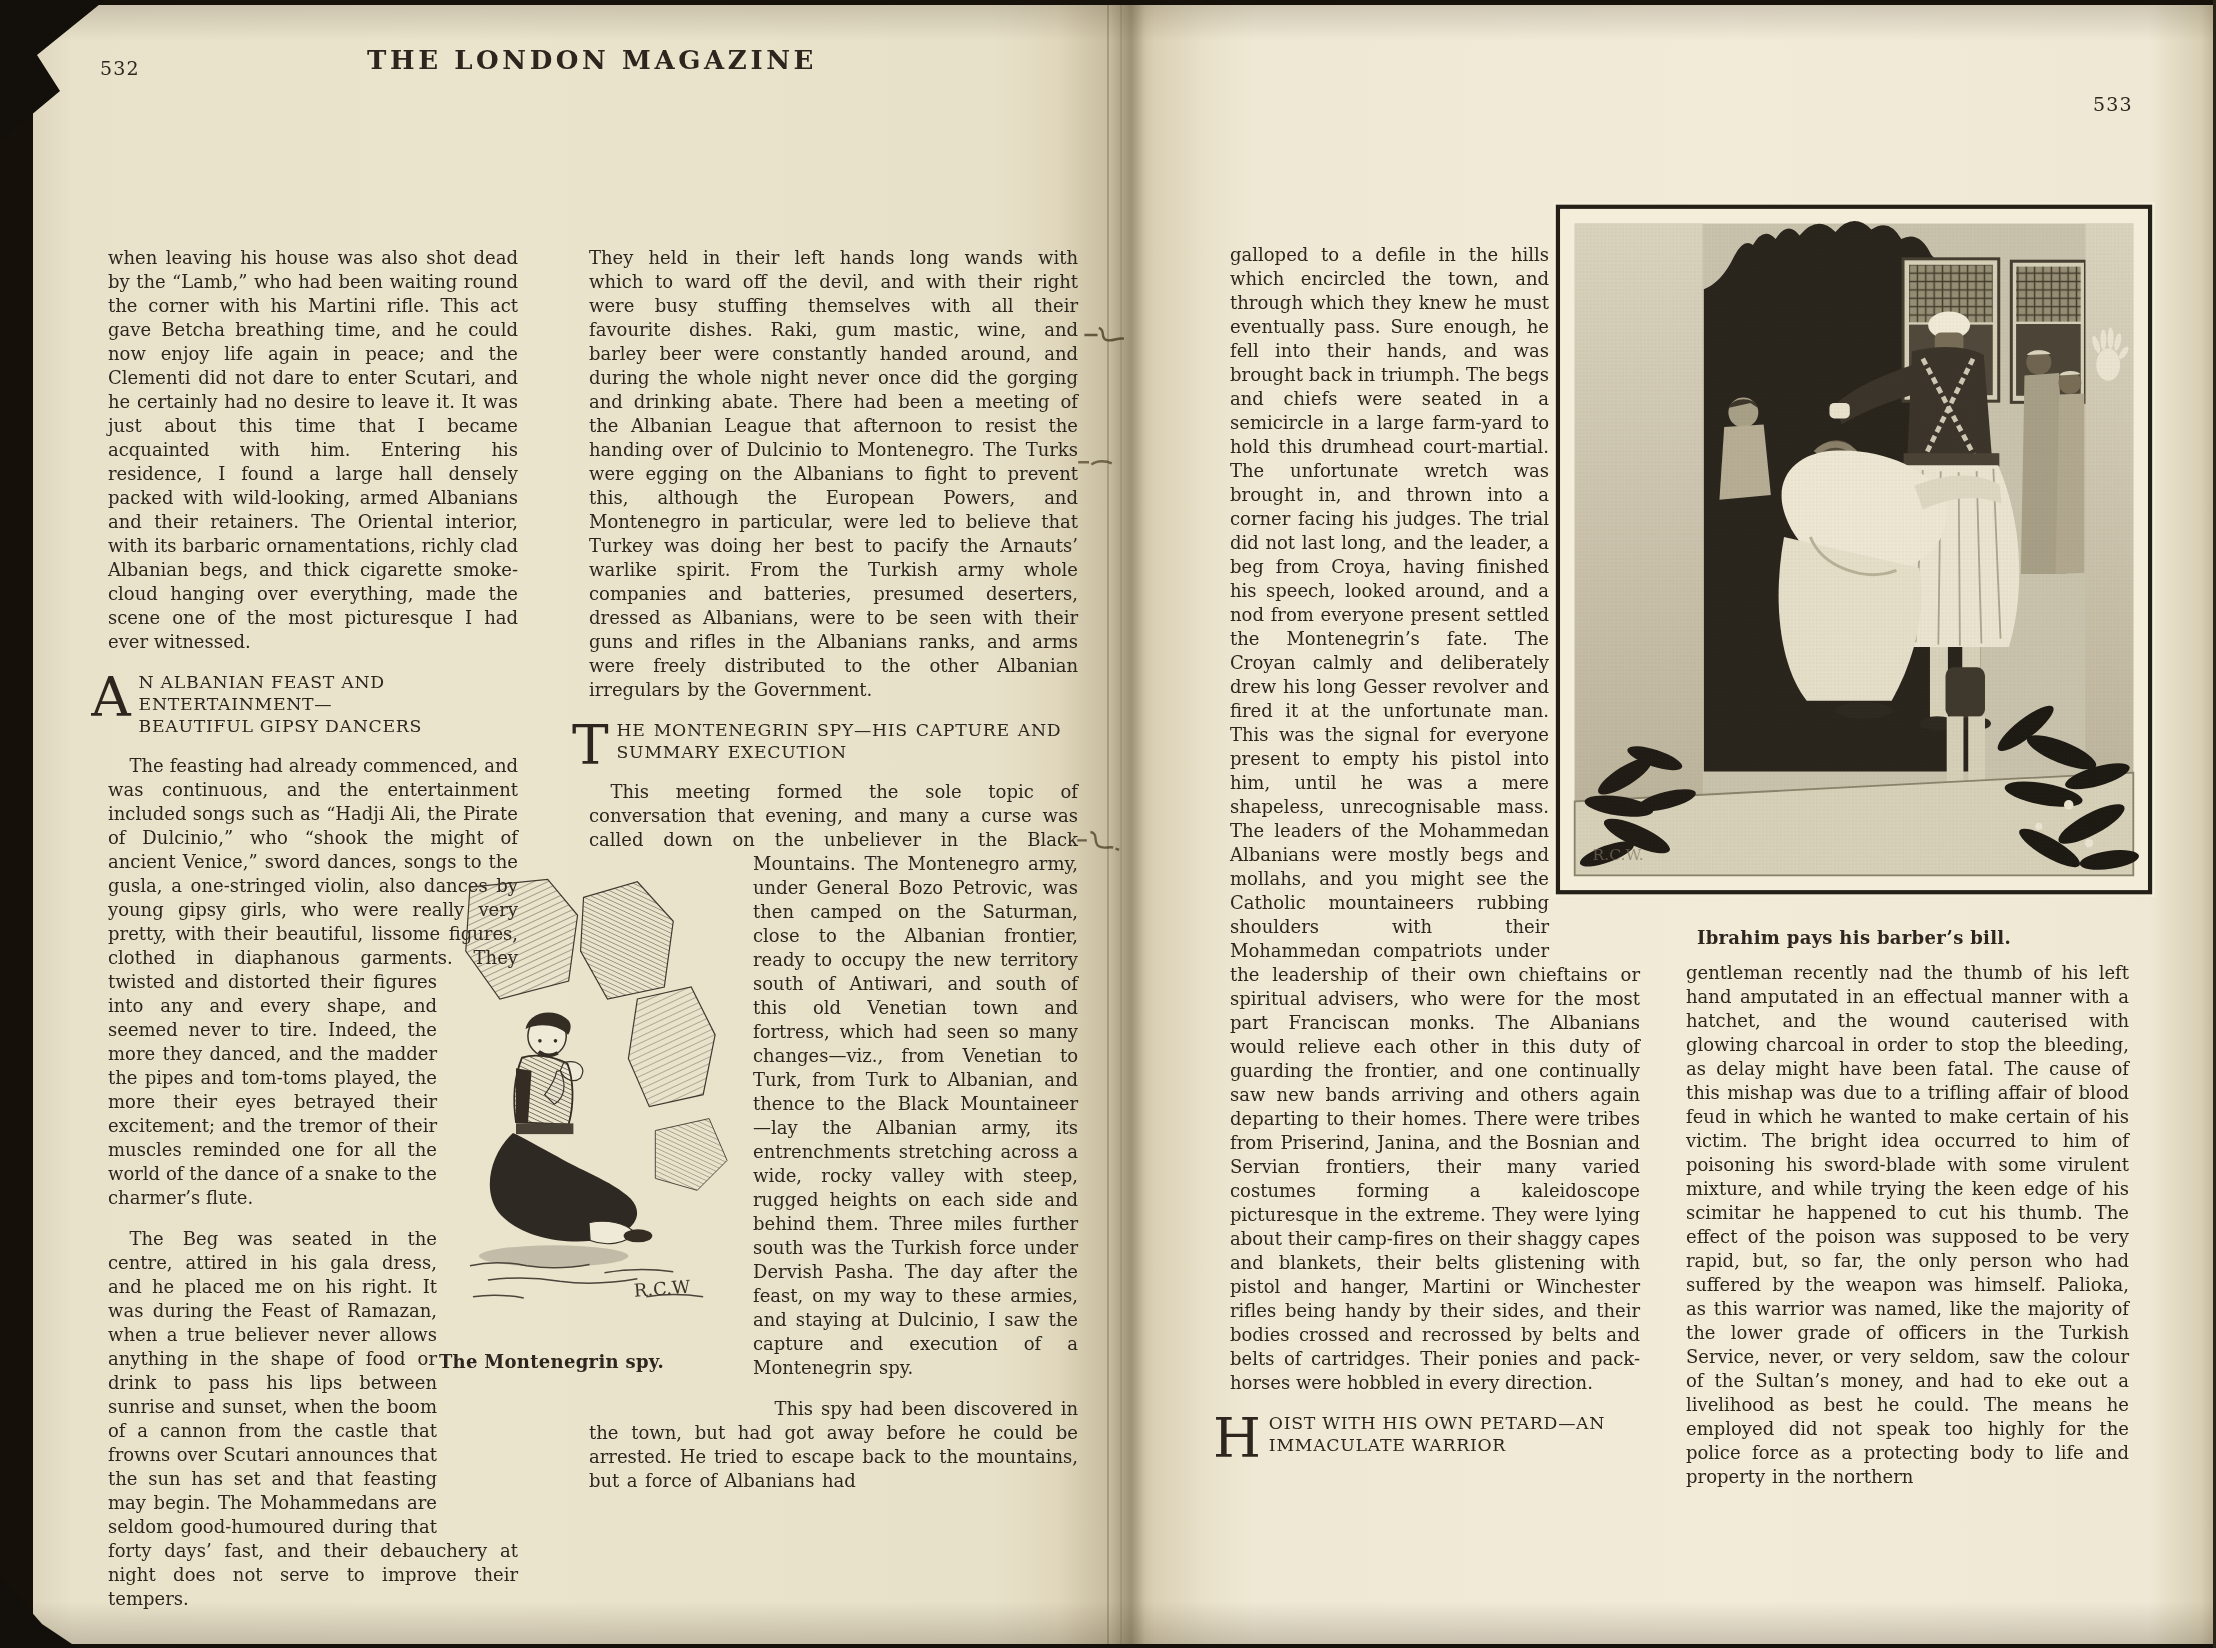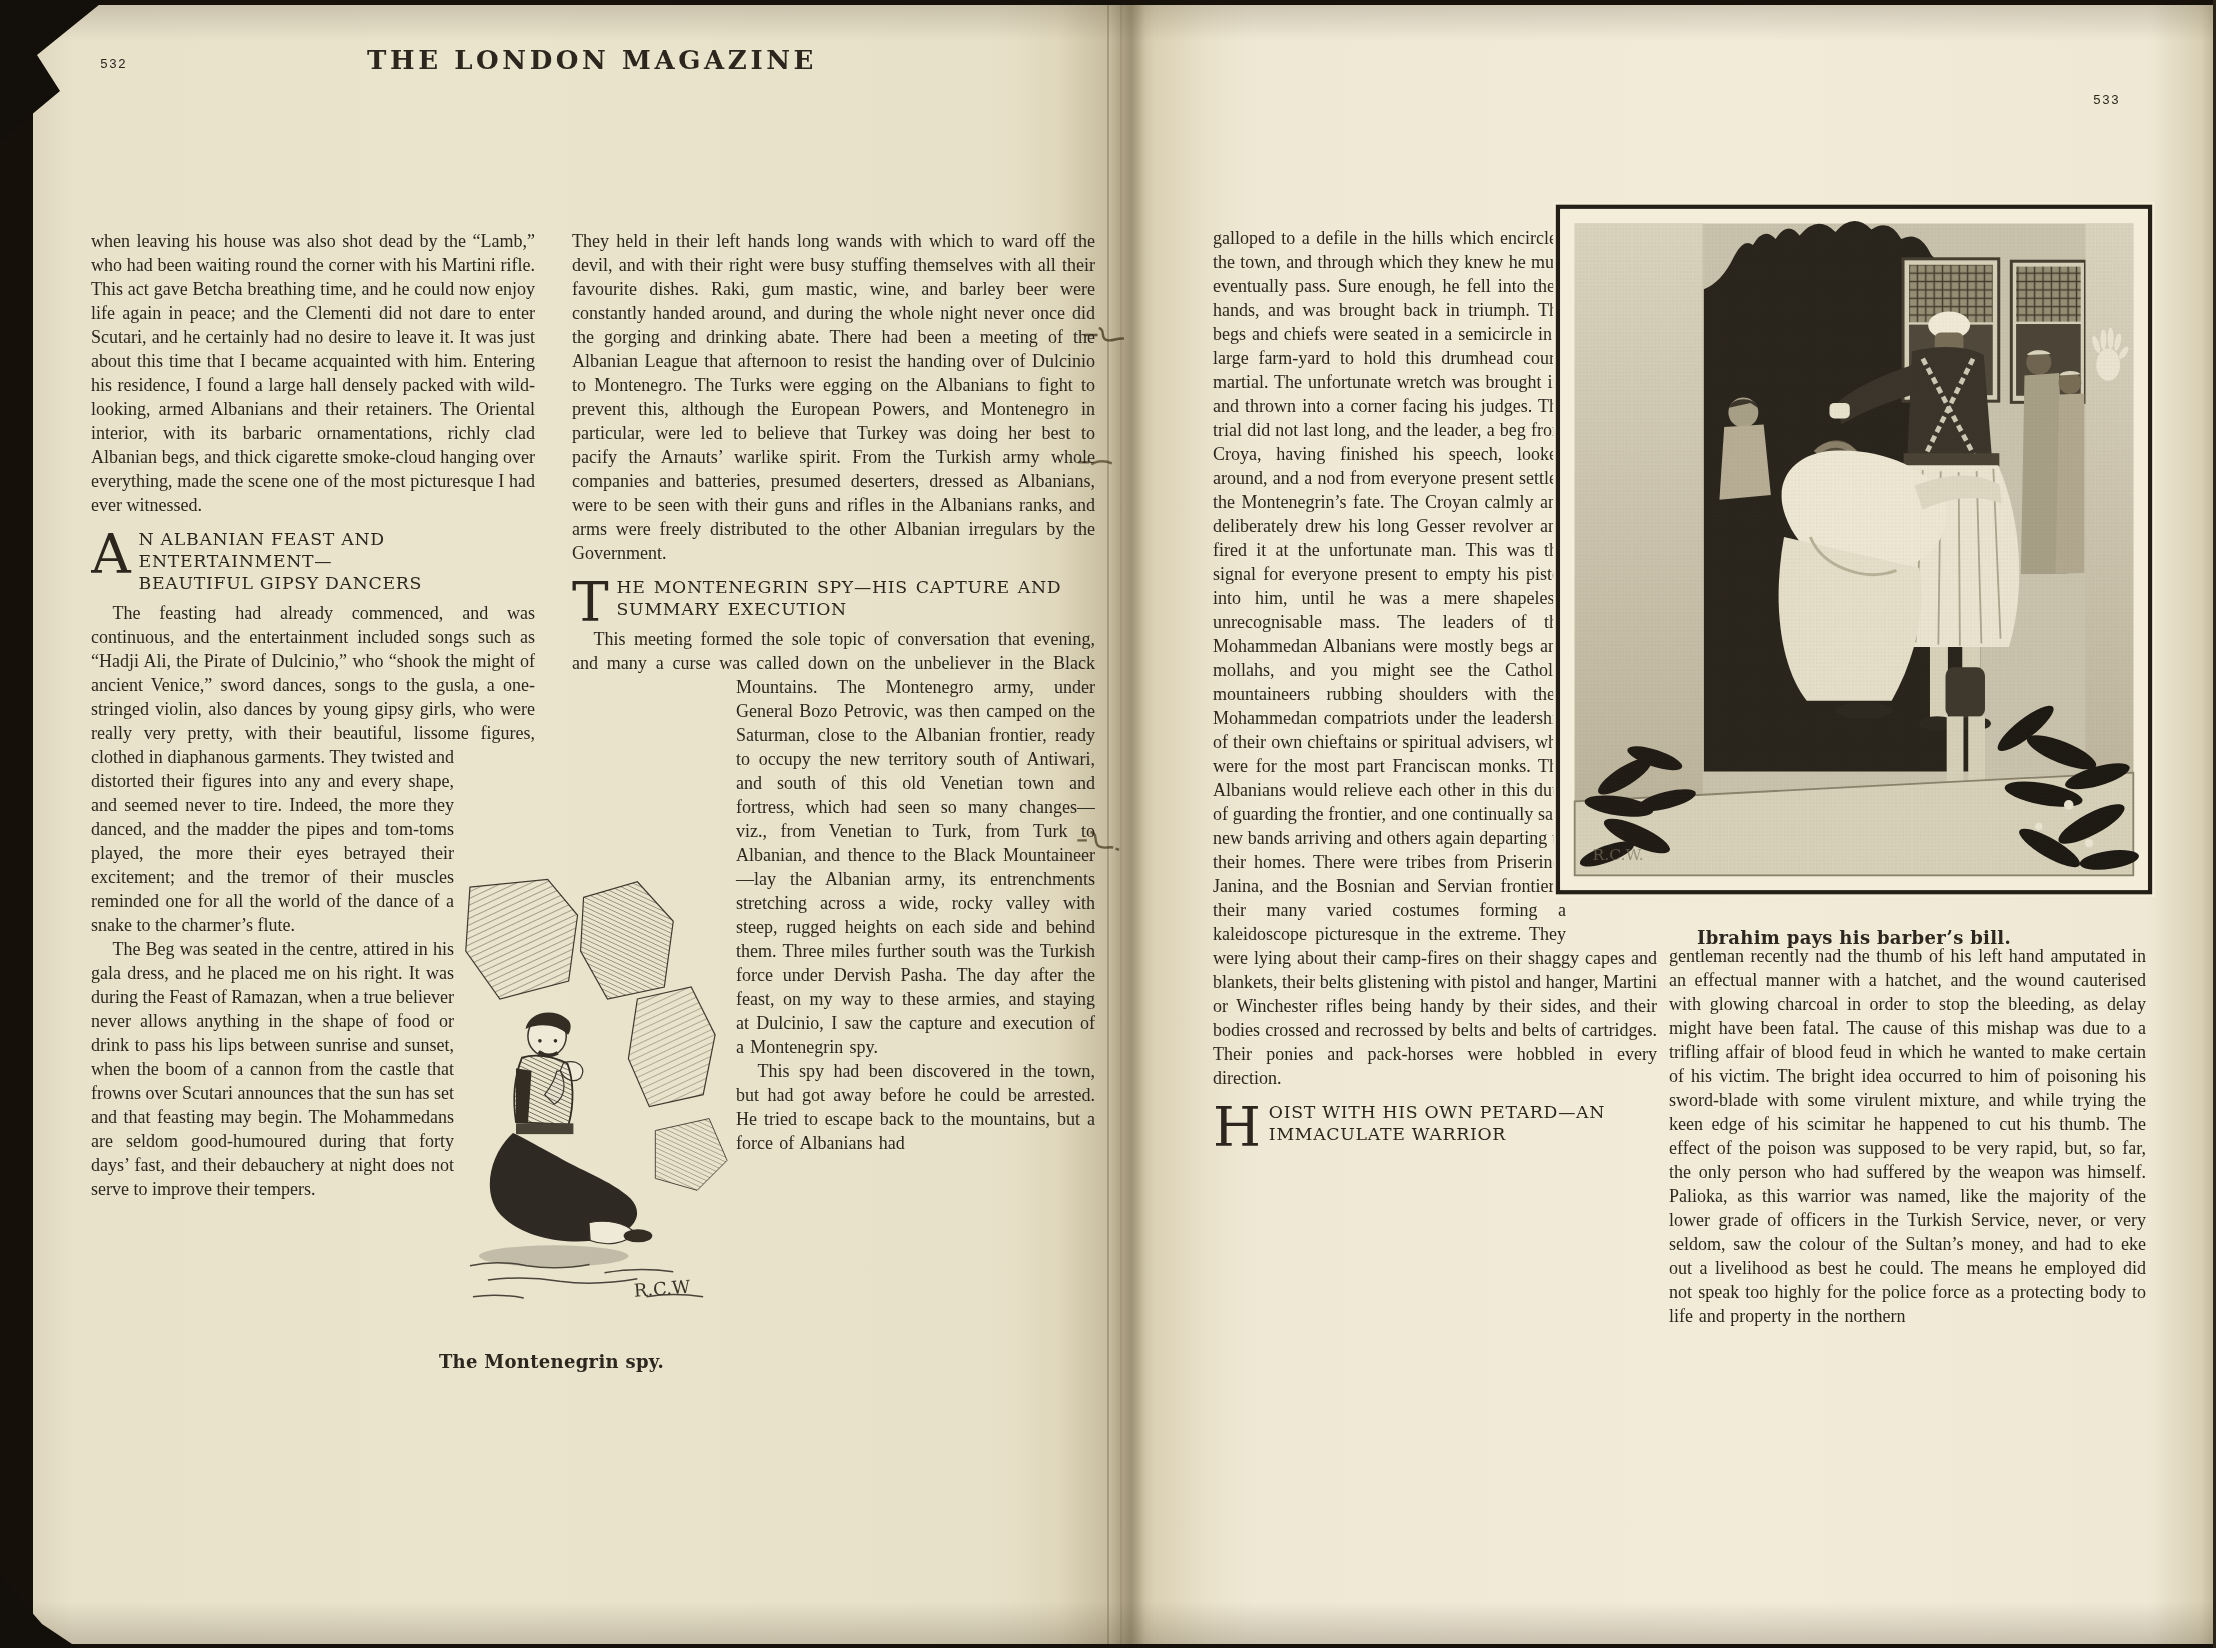--- a/index.html
+++ b/index.html
@@ -15,25 +15,25 @@
   .crease{position:absolute;top:4.8px;width:1.8px;height:1639px;background:rgba(70,56,32,.25);}
   .edge-strip-left{position:absolute;left:0;top:0;width:33px;height:1648px;background:#15100a;}
   .edge-line-top{position:absolute;left:0;top:0;width:2216px;height:4.8px;background:#16110b;}
   .edge-line-bottom{position:absolute;left:0;top:1644px;width:2216px;height:4.2px;background:#16110b;}
   .edge-strip-right{position:absolute;right:0;top:0;width:3px;height:1648px;background:#2a2318;}
   .corner-tl{position:absolute;left:0;top:0;width:132px;height:156px;background:#130f0a;
     clip-path:polygon(0 0,105px 0,37px 55px,60px 91px,0 141px);}
   .corner-bl{position:absolute;left:0;bottom:0;width:84px;height:90px;background:#130f0a;
     clip-path:polygon(0 90px,0 18px,42px 66px,78px 90px);}
   
-  .pagenum{position:absolute;font-size:13px;letter-spacing:1.2px;font-family:Liberation Mono, monospace;}
+  .pagenum{position:absolute;font-size:19px;letter-spacing:1.2px;}
   .runtitle{position:absolute;text-align:center;font-size:26px;font-weight:700;letter-spacing:3.6px;white-space:nowrap;}
   
   .col{position:absolute;font-size:18px;line-height:24px;text-align:justify;overflow:hidden;}
-  .col p{margin:0;font-family:Liberation Serif, serif;}
+  .col p{margin:17px;}
   .col p.indent{text-indent:21.5px;}
   #col1{left:91px;top:229px;width:444px;max-height:1388px;}
   #col2{left:572px;top:229px;width:523px;max-height:1388px;word-spacing:1.8px;}
   #col3{left:1213px;top:226px;width:444px;max-height:1400px;}
   #col4{left:1669px;top:944px;width:477px;max-height:664px;word-spacing:1.2px;}
   
   .cut-r{float:right;width:81px;height:562px;}
   #col3 .cut-r{width:91px;height:712px;}
   .cut-l{float:left;width:164px;height:556px;}
   

